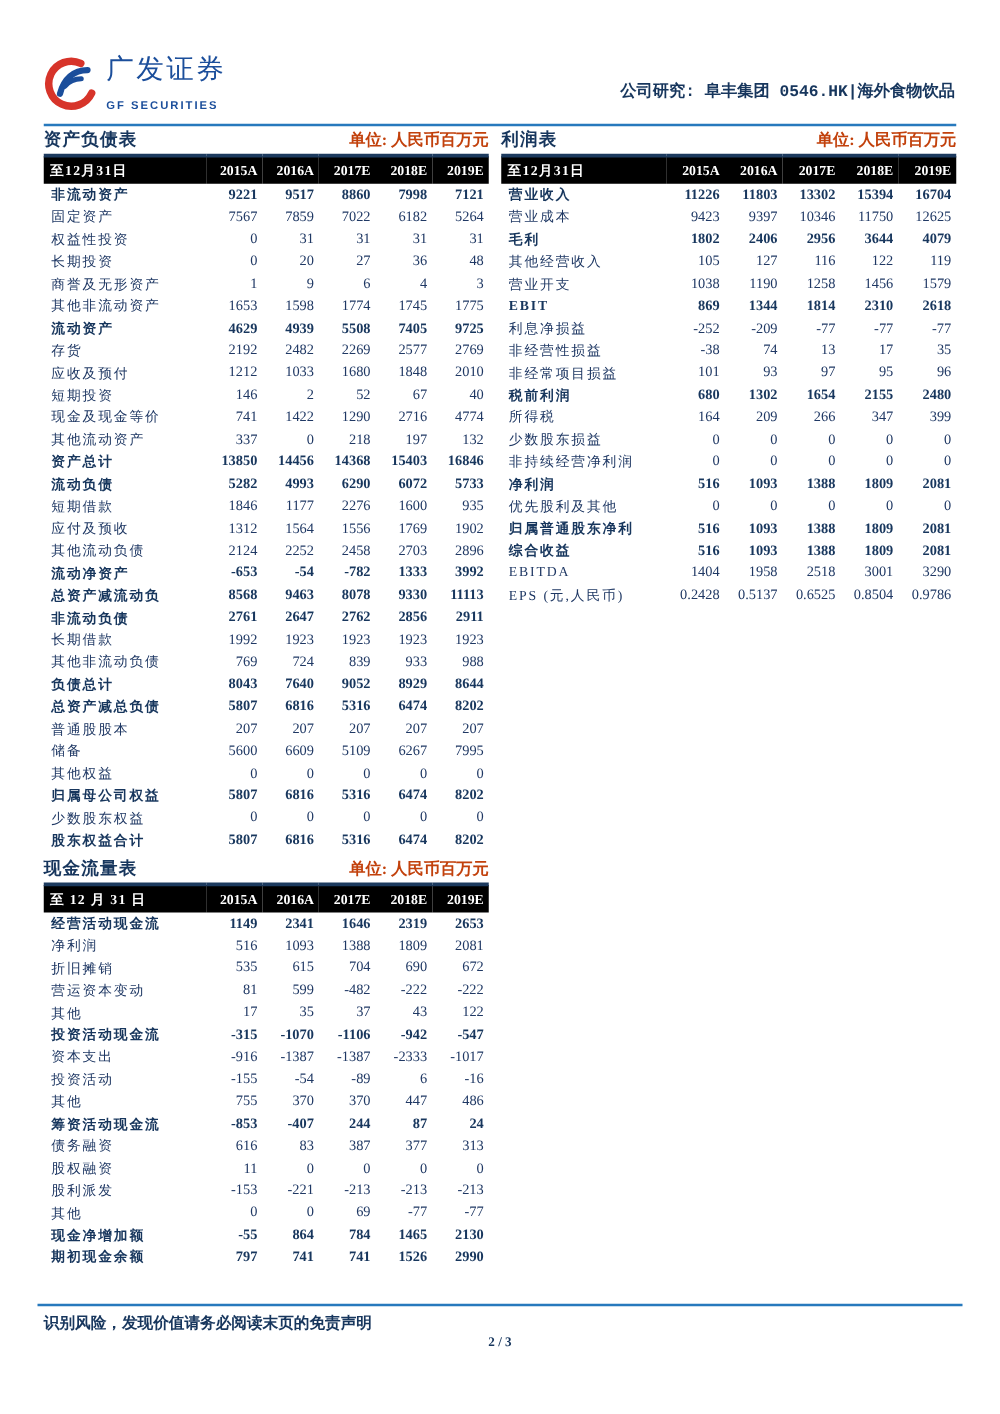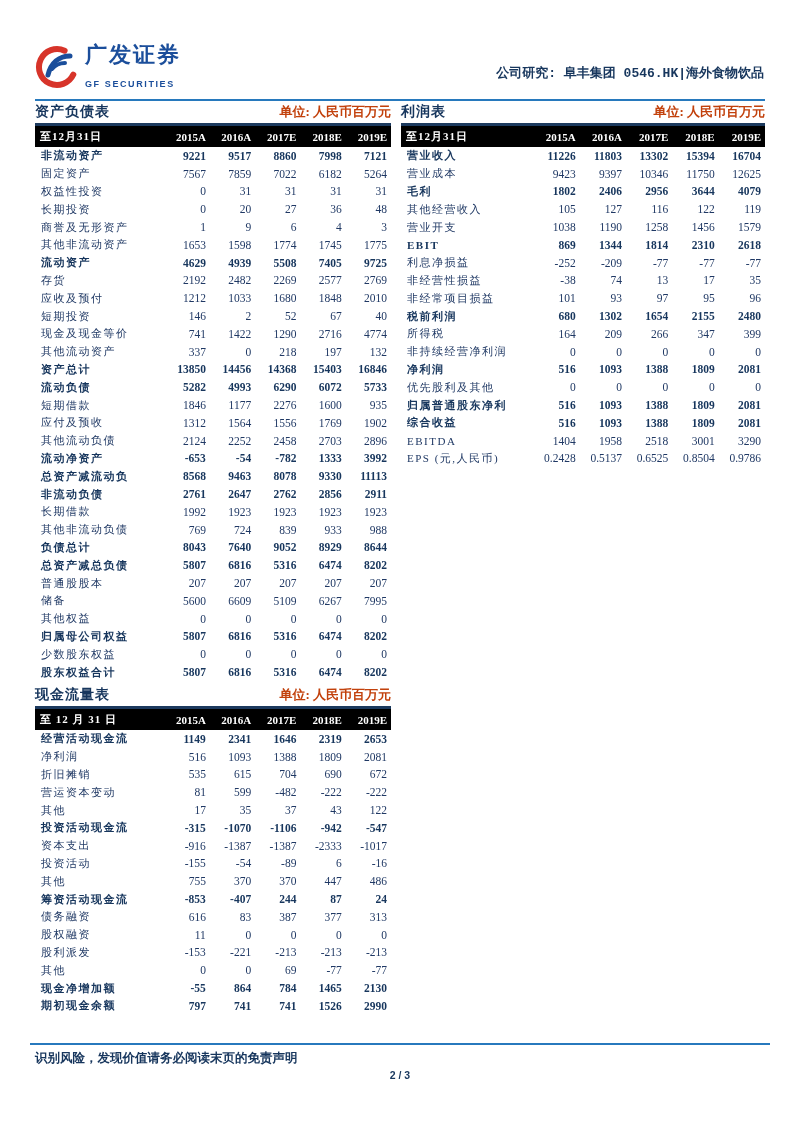--- a/index.html
+++ b/index.html
@@ -4,21 +4,21 @@
 <style>
   html,body{margin:0;padding:0;}
   body{
     width:800px;height:1131px;position:relative;background:#ffffff;
     font-family:"Liberation Serif","DejaVu Serif",serif;
     color:#1f3864;
   }
   
   .logo-wrap{position:absolute;left:35px;top:44px;display:flex;align-items:center;}
   .logo-text{margin-left:6px;line-height:1;}
-  .logo-cn{font-size:22px;font-weight:bold;color:#1b4e9b;font-family:"Liberation Sans",sans-serif;letter-spacing:2px;}
+  .logo-cn{font-size:22px;font-weight:normal;color:#1b4e9b;font-family:"Liberation Sans",sans-serif;letter-spacing:2px;}
   .logo-en{font-size:9px;font-weight:bold;color:#1b4e9b;font-family:Liberation Sans, sans-serif;letter-spacing:1.6px;margin-top:14px;}
   .header-right{
     position:absolute;right:36px;top:64px;font-size:13px;font-weight:bold;color:#17365d;
     font-family:Liberation Mono, monospace;
   }
   .top-rule{position:absolute;left:35px;right:35px;top:99px;height:2px;background:#2779bd;}
 
   
   .tbl-block{position:absolute;}
   .bs-block{left:35px;top:103px;width:356px;}
@@ -43,21 +43,21 @@
 
   
   .footer-rule{position:absolute;left:30px;right:30px;top:1043px;height:2px;background:#2779bd;}
   .footer-text{
     position:absolute;left:35px;top:1050px;font-size:12.5px;font-weight:bold;color:#17365d;
     font-family:"Liberation Sans","DejaVu Sans",sans-serif;
   }
   .page-num{
     position:absolute;left:0;top:1069px;width:100%;text-align:center;
     font-size:10.5px;font-weight:bold;color:#17365d;
-    font-family:Liberation Sans, sans-serif;
+    font-family:Liberation Serif, serif;
   }
 </style>
 </head>
 <body>
 
 <div class="logo-wrap">
   <svg width="44" height="44" viewBox="0 0 44 44">
     <path d="M22 4 A18 18 0 1 0 40 22" fill="none" stroke="#d7342a" stroke-width="6" stroke-linecap="round" transform="rotate(25 22 22)"></path>
     <path d="M13 30 C16 18 24 11 35 11" fill="none" stroke="#1b4e9b" stroke-width="5" stroke-linecap="round"></path>
     <path d="M17 24 C21 19 25 18 30 18" fill="none" stroke="#1b4e9b" stroke-width="4" stroke-linecap="round"></path>
@@ -430,20 +430,28 @@
         </tr>
         <tr>
           <td class="lbl">所得税</td>
           <td class="num">164</td>
           <td class="num">209</td>
           <td class="num">266</td>
           <td class="num">347</td>
           <td class="num">399</td>
         </tr>
         <tr>
+          <td class="lbl">少数股东损益</td>
+          <td class="num">0</td>
+          <td class="num">0</td>
+          <td class="num">0</td>
+          <td class="num">0</td>
+          <td class="num">0</td>
+        </tr>
+        <tr>
           <td class="lbl">非持续经营净利润</td>
           <td class="num">0</td>
           <td class="num">0</td>
           <td class="num">0</td>
           <td class="num">0</td>
           <td class="num">0</td>
         </tr>
         <tr class="bold">
           <td class="lbl">净利润</td>
           <td class="num">516</td>

